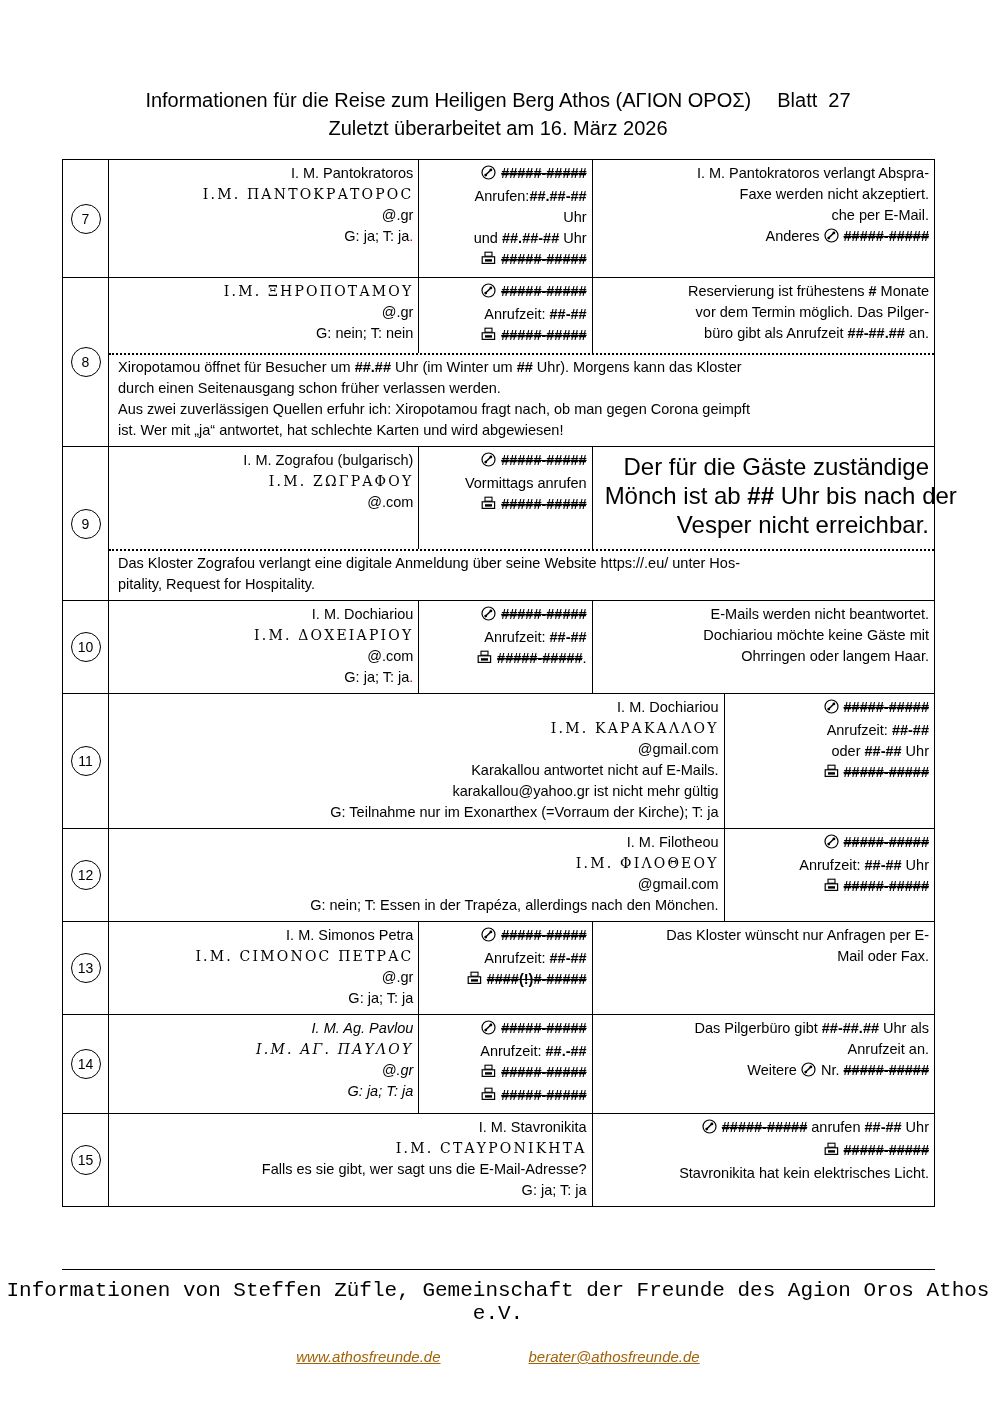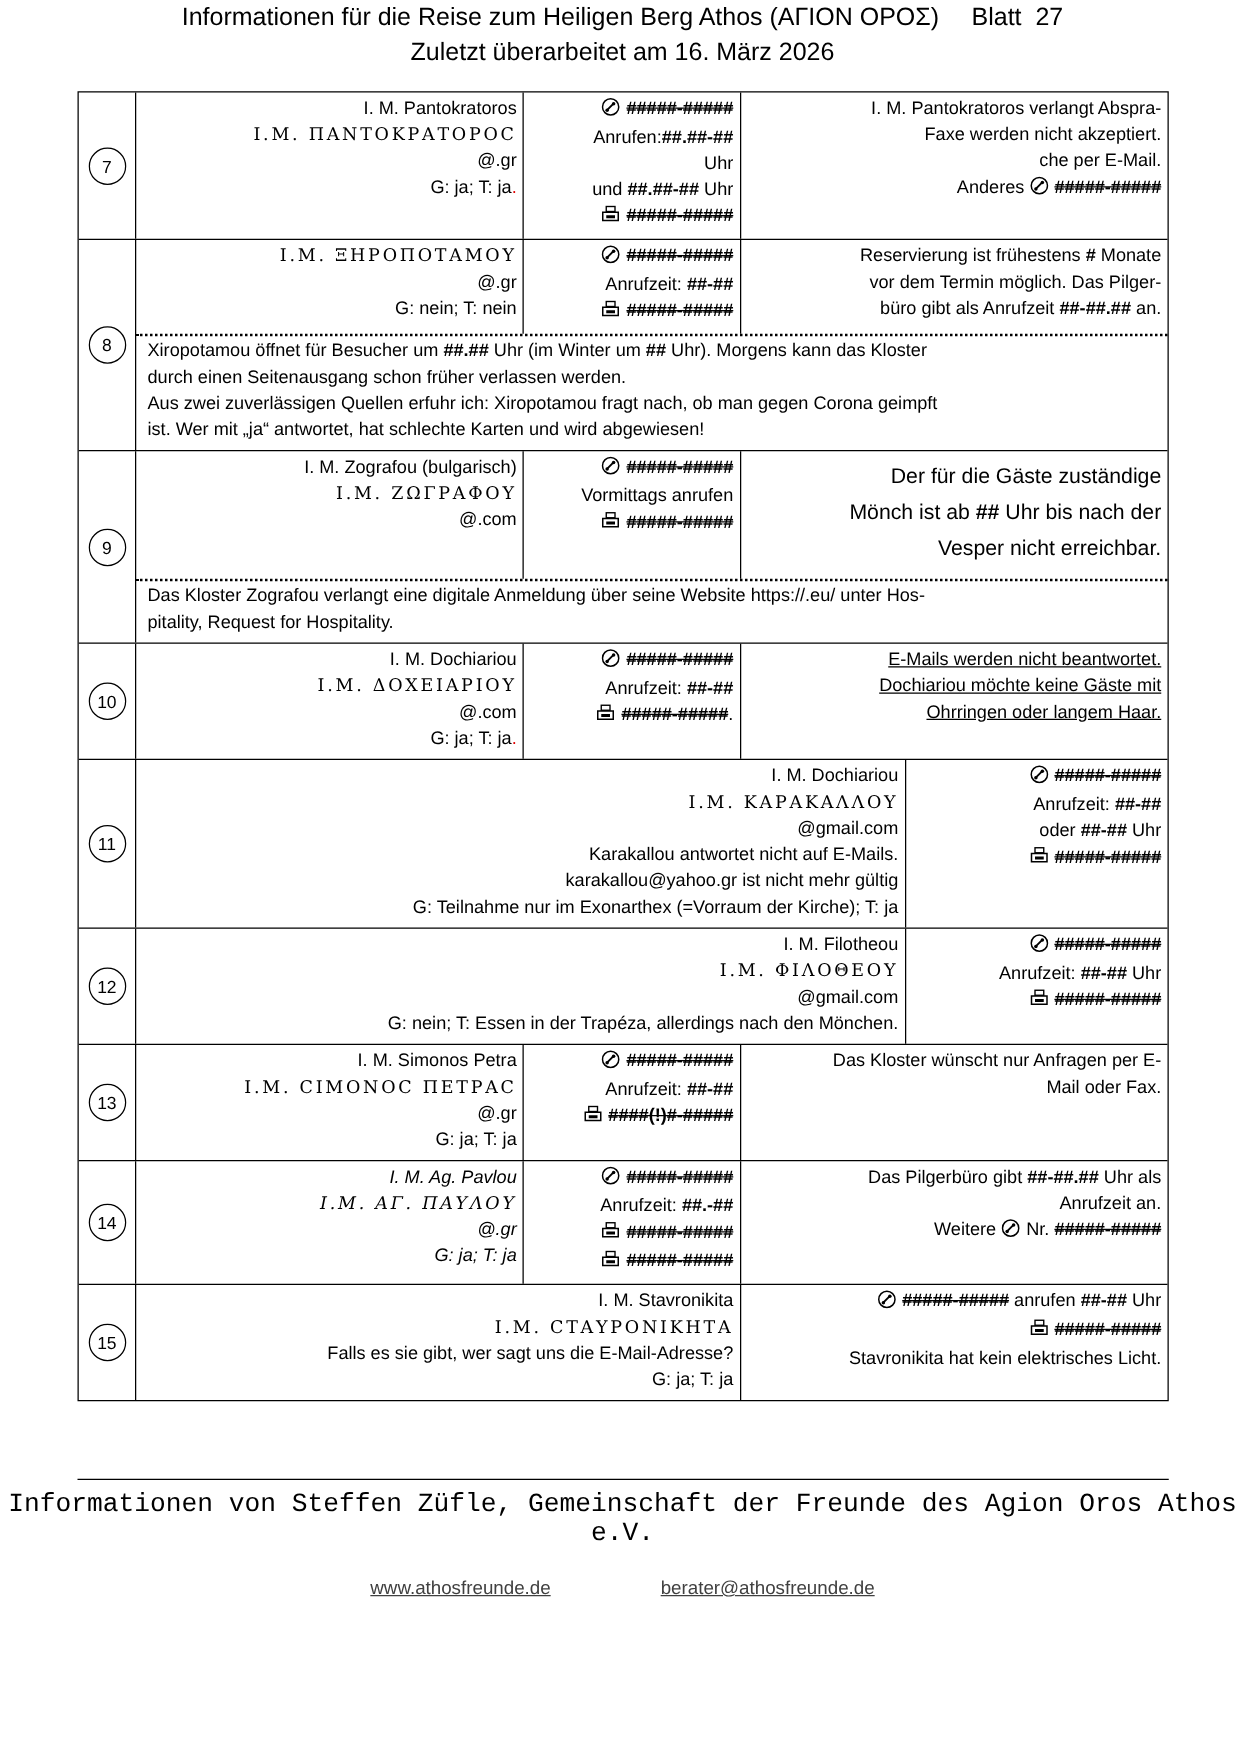--- a/index.html
+++ b/index.html
@@ -1,41 +1,41 @@
 <!DOCTYPE html>
 <html><head>
 <meta charset="utf-8">
 <style>
   html,body{margin:0;padding:0;background:#fff;}
   body{width:996px;height:1409px;color:#000;font-family:"Liberation Sans",sans-serif;font-size:14.5px;position:relative;overflow:hidden;}
-  .title-block{text-align:center;font-size:20px;line-height:28px;}
+  .title-block{margin-top:86px;text-align:center;font-size:20px;line-height:28px;}
   .title-blatt{white-space:pre;margin-left:26px;}
   .doc-table{margin:17px 61px 0 62px;width:873px;border:1.6px solid #000;box-sizing:border-box;}
   .row{display:flex;border-top:1.6px solid #000;}
   .row:first-child{border-top:none;}
   .num-cell{flex:0 0 45px;border-right:1.6px solid #000;display:flex;align-items:center;justify-content:center;}
   .circle-num{width:28px;height:28px;border:1.5px solid #000;border-radius:50%;display:flex;align-items:center;justify-content:center;font-size:14px;}
   .row-content{flex:1;min-width:0;display:flex;flex-direction:column;}
   .cols{display:flex;flex:1;}
   .col{box-sizing:border-box;padding:3px 5px 5px 9px;text-align:right;}
   .col.bl{border-left:1.6px solid #000;}
   .tline{line-height:21px;white-space:nowrap;}
   .col.big{padding-top:5px;padding-left:12px;}
-  .col.big .tline{font-size:17px;line-height:29px;}
+  .col.big .tline{font-size:24px;line-height:29px;}
   .note{border-top:2px dotted #000;padding:2px 5px 5px 9px;}
   .seg-plain{}
   .seg-bold{font-weight:bold;}
   .seg-struck{font-weight:bold;text-decoration:line-through;}
   .seg-red{color:#e00000;}
   .seg-greek{font-family:"DejaVu Serif",serif;letter-spacing:2.2px;font-size:14px;}
   .icon{display:inline-block;vertical-align:-2px;margin-right:5px;}
   .footer-rule{margin:62px 61px 0 62px;border-top:1.6px solid #000;}
   .footer-org{text-align:center;font-size:21px;margin-top:9px;font-family:Liberation Mono, monospace;}
   .footer-links{display:flex;justify-content:center;gap:88px;margin-top:23px;font-size:15px;}
-  .footer-links a{color:#404040;text-decoration:underline;}
+  .footer-links a{color:#a16207;text-decoration:underline;font-style:italic;}
 </style>
 </head>
 <body>
 
 <div class="title-block">
   <div><span>Informationen für die Reise zum Heiligen Berg Athos (ΑΓΙΟΝ ΟΡΟΣ)</span><span class="title-blatt">Blatt  27</span></div>
   <div>Zuletzt überarbeitet am 16. März 2026</div>
 </div>
 
 <div class="doc-table">
@@ -176,21 +176,21 @@
                   <circle cx="4.7" cy="10.1" r="1.4" fill="#000"></circle>
                   <circle cx="9.9" cy="4.9" r="1.4" fill="#000"></circle>
                 </svg></span><span class="seg-struck">#####-#####</span></div>
             <div class="tline"><span class="seg-plain">Anrufzeit: </span><span class="seg-bold">##-##</span></div>
             <div class="tline"><span class="icon"><svg width="15" height="15" viewBox="0 0 15 15">
                   <rect x="4" y="1.2" width="7" height="4" fill="none" stroke="#000" stroke-width="1.1"></rect>
                   <rect x="1.2" y="5.8" width="12.4" height="6.6" fill="none" stroke="#000" stroke-width="1.2"></rect>
                   <rect x="4" y="8.2" width="7" height="2.4" fill="#000"></rect>
                 </svg></span><span class="seg-struck">#####-#####</span><span class="seg-plain">.</span></div>
           </div>
-          <div class="col bl" style="width: 41.5%; text-decoration: underline;">
+          <div class="col bl" style="width: 41.5%;">
             <div class="tline"><span class="seg-plain">E-Mails werden nicht beantwortet.</span></div>
             <div class="tline"><span class="seg-plain">Dochiariou möchte keine Gäste mit</span></div>
             <div class="tline"><span class="seg-plain">Ohrringen oder langem Haar.</span></div>
           </div>
         </div>
       </div>
     </div>
     <div class="row">
       <div class="num-cell">
         <span class="circle-num">11</span>

